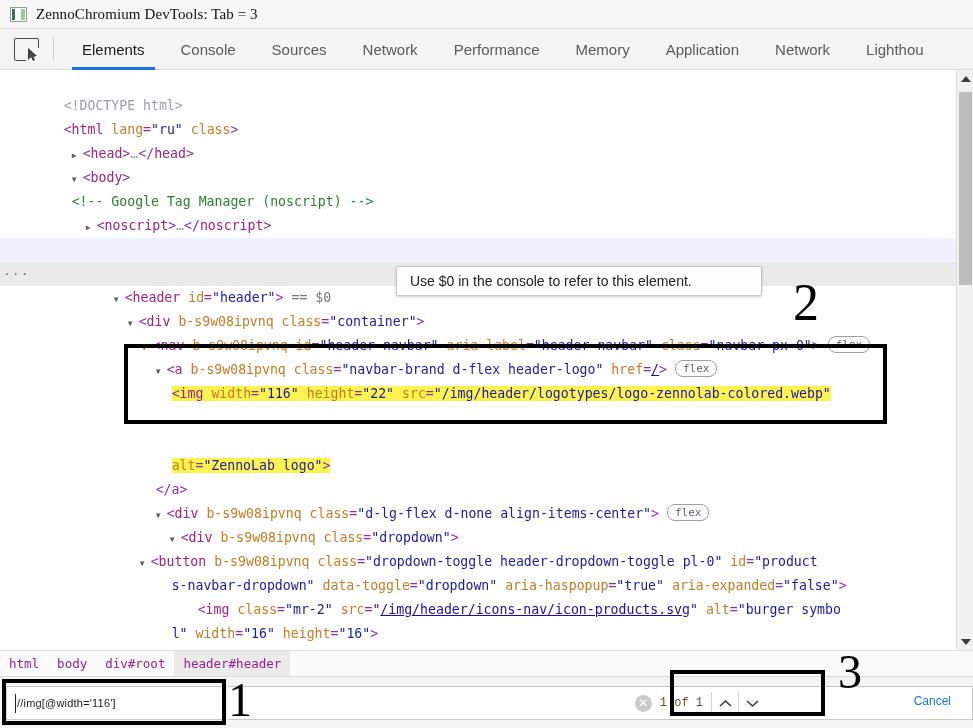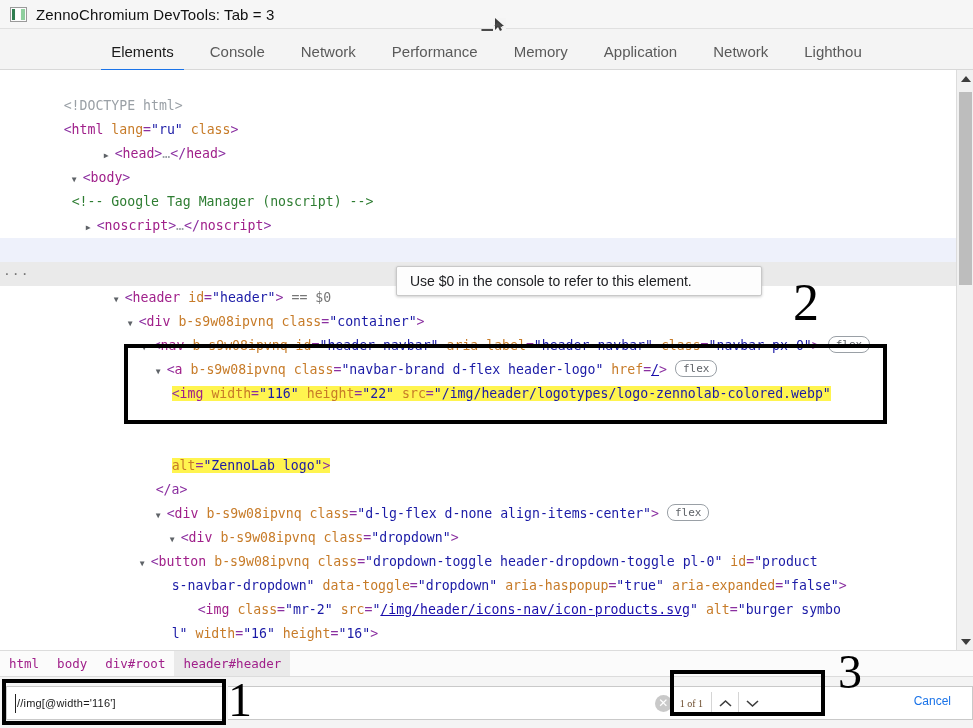--- a/index.html
+++ b/index.html
@@ -8,38 +8,38 @@
     font-family: "Liberation Sans", sans-serif;
     background: #ffffff;
     overflow: hidden;
   }
   #app { position: relative; width: 973px; height: 728px; background:#fff; }
 
   
   .titlebar {
     position: absolute; left:0; top:0; width:973px; height:29px;
     background:#f6f6f6; border-bottom:1px solid #e0e0e0;
-    display:flex; align-items:center; padding-left:10px; gap:9px;
+    display:flex; align-items:center; padding-left:10px; gap:9px;font-family:Liberation Serif, serif;
   }
   .app-icon {
     width:17px; height:15px; background:#fbfbfb;
     border:1px solid #9a9a9a; display:flex; align-items:center;
     padding:1px; gap:1px;
   }
   .app-icon i { display:block; height:100%; }
   .app-icon i:nth-child(1){ width:4px; background:#2f7d4f; }
   .app-icon i:nth-child(2){ width:4px; background:#ffffff; }
   .app-icon i:nth-child(3){ width:5px; background:#8fcf9e; }
   .title-text { font-size:15px; color:#111; letter-spacing:.1px; }
 
   
   .tabstrip {
     position:absolute; left:0; top:29px; width:973px; height:41px;
     background:#f4f4f4; border-bottom:1px solid #d8d8d8;
-    display:flex; align-items:center;flex-direction:column;
+    display:flex; align-items:center;
   }
   .inspect-btn {
     width:25px; height:23px; margin-left:14px;
     border:1.5px solid #4a4a4a; border-radius:2px;
     position:relative; background:#f4f4f4;
   }
   .inspect-btn::before{
     content:""; position:absolute; right:-1px; bottom:-1px;
     width:13px; height:13px; background:#f4f4f4;
   }
@@ -163,21 +163,21 @@
   .matchbox {
     position:absolute; right:208px; top:690px;
     display:flex; align-items:center; height:26px; z-index:6;
   }
   .clear-x {
     width:17px; height:17px; border-radius:50%; background:#c9c9c9;
     color:#fff; font-size:12px; display:flex; align-items:center;
     justify-content:center; margin-right:8px; font-family:"Liberation Sans",sans-serif;
   }
   .match-count {
-    font-family:Liberation Serif, serif; font-size:10px; color:#6b4a2a;
+    font-family:Liberation Mono, monospace; font-size:12px; color:#6b4a2a;
     margin-right:8px; white-space:nowrap;
   }
   .nav-sep { width:1px; height:22px; background:#d5d5d5; }
   .nav-btn {
     width:26px; height:26px; display:flex; align-items:center; justify-content:center;
     color:#3c3c3c; font-size:13px;
   }
   .cancel-link {
     position:absolute; right:22px; top:694px;
     font-family:"Liberation Sans", sans-serif; font-size:12px; color:#1a73e8;
@@ -208,40 +208,41 @@
   <div class="tabstrip">
     <div class="inspect-btn">
       <svg class="cursor-arrow" viewBox="0 0 11 13">
         <path d="M1 0 L1 12 L4 9 L6 13 L8 12 L6 8 L10 8 Z" fill="#3c3c3c"></path>
       </svg>
     </div>
     <div class="vsep"></div>
     <div class="tabs">
       <div class="tab active">Elements</div>
       <div class="tab">Console</div>
+      <div class="tab">Sources</div>
       <div class="tab">Network</div>
       <div class="tab">Performance</div>
       <div class="tab">Memory</div>
       <div class="tab">Application</div>
       <div class="tab">Network</div>
       <div class="tab">Lighthou</div>
     </div>
   </div>
 
   <div class="domtree">
 
     <div class="row" style="padding-left:16px;">
       <span class="doct">&lt;!DOCTYPE html&gt;</span>
     </div>
 
     <div class="row" style="padding-left:16px;">
       <span class="pnct">&lt;</span><span class="tag">html</span><span> </span><span class="attr">lang</span><span class="pnct">=</span><span class="val">"ru"</span><span> </span><span class="attr">class</span><span class="pnct">&gt;</span>
     </div>
 
-    <div class="row" style="padding-left:32px;margin-left:24px;">
+    <div class="row" style="padding-left:24px;">
       <span class="tri r"></span><span class="pnct">&lt;</span><span class="tag">head</span><span class="pnct">&gt;</span><span class="doct">…</span><span class="pnct">&lt;/</span><span class="tag">head</span><span class="pnct">&gt;</span>
     </div>
 
     <div class="row" style="padding-left:24px;">
       <span class="tri d"></span><span class="pnct">&lt;</span><span class="tag">body</span><span class="pnct">&gt;</span>
     </div>
 
     <div class="row" style="padding-left:24px;">
       <span class="cmt">&lt;!-- Google Tag Manager (noscript) --&gt;</span>
     </div>

